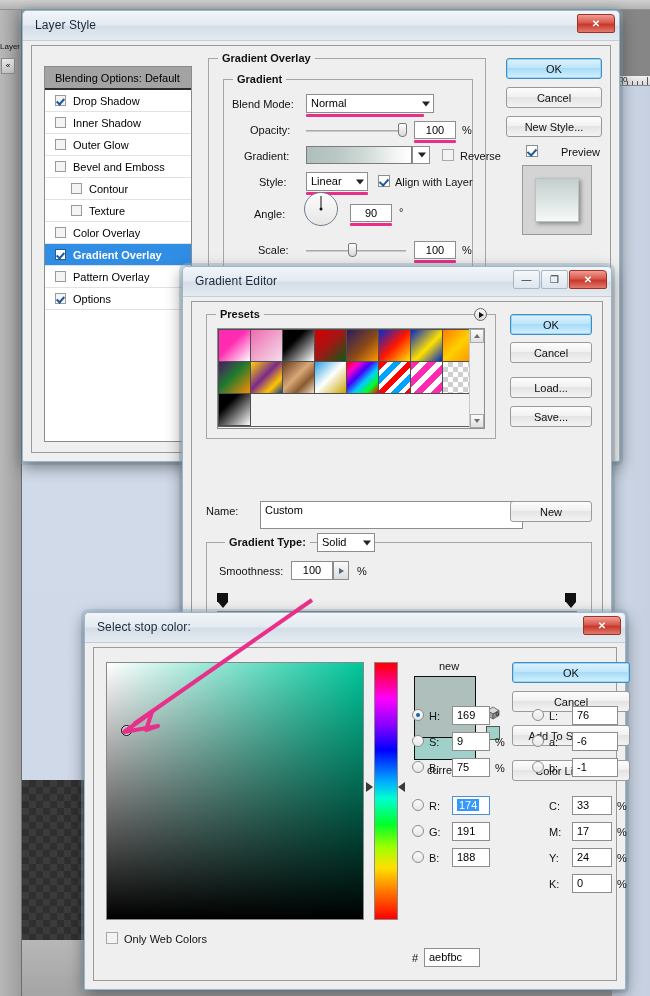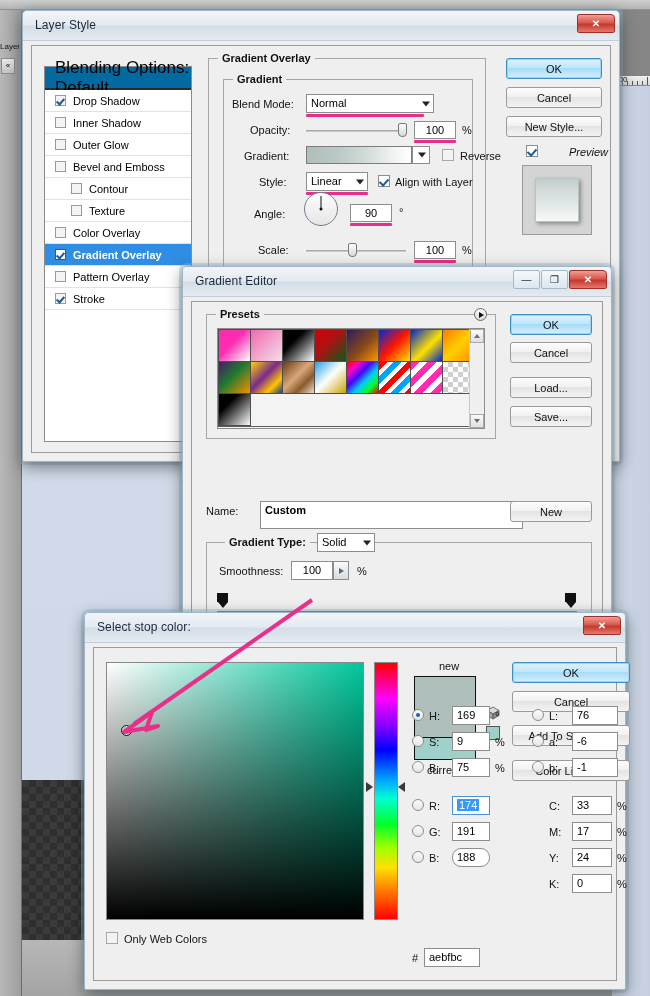--- a/index.html
+++ b/index.html
@@ -173,22 +173,22 @@
     position:absolute; left:12px; top:20px; width:148px; bottom:10px;
     background:#fff; border:1px solid #8b8b8b;
   }
   .ls-head{
     position:relative; height:26px; border-bottom:2px solid #2b2b2b;
     background:#f6f6f6; display:flex; align-items:center; padding-left:10px;
     font-size:11px;
   }
   .ls-head2{
     position:relative; height:23px; border-bottom:2px solid #2b2b2b;
-    background:#0369a1; display:flex; align-items:center; padding-left:10px;
-    font-size:17px;
+    background:#a3a3a3; display:flex; align-items:center; padding-left:10px;
+    font-size:11px;
   }
   .ls-row{
     position:relative; height:22px; border-bottom:1px solid #e2e2e2;
     display:flex; align-items:center; background:#fff; font-size:11px;
   }
   .ls-row.sel{ background:#2f8de4; color:#fff; font-weight:bold; }
   .ls-row .rcb{
     width:11px;height:11px;border:1px solid #9a9a9a;background:#f4f4f4;
     margin-left:10px; margin-right:7px; position:relative; flex:0 0 auto;
   }
@@ -499,21 +499,21 @@
               <div class="ls-row sel">
                 <span class="rcb ck"></span>
                 <span>Gradient Overlay</span>
               </div>
               <div class="ls-row">
                 <span class="rcb"></span>
                 <span>Pattern Overlay</span>
               </div>
               <div class="ls-row">
                 <span class="rcb ck"></span>
-                <span>Stroke</span>
+                <span>Options</span>
               </div>
             </div>
         </div>
 
         <div class="groupbox" style="left:176px; top:12px; right:124px; height:232px;">
           <div class="gb-title">Gradient Overlay</div>
 
           <div class="groupbox" style="left:14px; top:20px; right:12px; height:196px;">
             <div class="gb-title">Gradient</div>
 
@@ -563,21 +563,21 @@
             <div class="tbox" style="left:190px; top:161px; width:42px; height:18px; text-align:center;">100</div>
             <div class="pinkline" style="left:190px; top:180px; width:42px;"></div>
             <div class="lbl" style="left:238px; top:164px;">%</div>
           </div>
         </div>
 
         <div class="btn primary" style="right:8px; top:12px; width:96px; height:21px;">OK</div>
         <div class="btn" style="right:8px; top:41px; width:96px; height:21px;">Cancel</div>
         <div class="btn" style="right:8px; top:70px; width:96px; height:21px;text-align:right;">New Style...</div>
         <div class="cb checked" style="right:72px; top:99px;"></div>
-        <div class="lbl" style="right:2px; top:100px;font-style:italic;">Preview</div>
+        <div class="lbl" style="right:10px; top:100px;">Preview</div>
         <div class="preview-box" style="right:18px; top:119px; width:70px; height:70px;">
           <div class="preview-chip"></div>
         </div>
       </div>
     </div>
   </div>
 </div>
 
 <div class="dialog" id="gradient-editor">
   <div class="dlg-frame">
@@ -626,21 +626,21 @@
             </div>
           </div>
         </div>
 
         <div class="btn primary" style="right:10px; top:12px; width:82px; height:21px;">OK</div>
         <div class="btn" style="right:10px; top:40px; width:82px; height:21px;">Cancel</div>
         <div class="btn" style="right:10px; top:75px; width:82px; height:21px;">Load...</div>
         <div class="btn" style="right:10px; top:104px; width:82px; height:21px;">Save...</div>
 
         <div class="lbl" style="left:14px; top:203px;">Name:</div>
-        <div class="tbox" style="left:68px; top:199px; width:263px; height:28px;font-weight:bold;">Custom</div>
+        <div class="tbox" style="left:68px; top:199px; width:263px; height:28px;">Custom</div>
         <div class="btn" style="right:10px; top:199px; width:82px; height:21px;">New</div>
 
         <div class="groupbox" style="left:14px; top:240px; right:10px; bottom:6px;">
           <div class="gb-title" style="left:18px;">Gradient Type:</div>
           <div class="combo" style="left:110px; top:-10px; width:58px; height:19px; background:#fff;">
             <span>Solid</span>
             <span class="arrow"></span>
           </div>
 
           <div class="lbl" style="left:12px; top:22px;">Smoothness:</div>
@@ -732,21 +732,21 @@
           </div>
         <div id="rgb-rows">
             <div class="radio" style="left: 318px; top: 151px;"></div>
             <div class="lbl" style="left: 335px; top: 152px;">R:</div>
             <div class="tbox sel" style="left: 358px; top: 148px; width: 38px; height: 19px;"><span class="selhl">174</span></div>
             <div class="radio" style="left: 318px; top: 177px;"></div>
             <div class="lbl" style="left: 335px; top: 178px;">G:</div>
             <div class="tbox" style="left: 358px; top: 174px; width: 38px; height: 19px;">191</div>
             <div class="radio" style="left: 318px; top: 203px;"></div>
             <div class="lbl" style="left: 335px; top: 204px;">B:</div>
-            <div class="tbox" style="left: 358px; top: 200px; width: 38px; height: 19px; border-radius: 9px;">188</div>
+            <div class="tbox" style="left: 358px; top: 200px; width: 38px; height: 19px;">188</div>
           </div>
         <div id="lab-rows">
             <div class="radio" style="left: 438px; top: 61px;"></div>
             <div class="lbl" style="left: 455px; top: 62px;">L:</div>
             <div class="tbox" style="left: 478px; top: 58px; width: 46px; height: 19px;">76</div>
             <div class="radio" style="left: 438px; top: 87px;"></div>
             <div class="lbl" style="left: 455px; top: 88px;">a:</div>
             <div class="tbox" style="left: 478px; top: 84px; width: 46px; height: 19px;">-6</div>
             <div class="radio" style="left: 438px; top: 113px;"></div>
             <div class="lbl" style="left: 455px; top: 114px;">b:</div>

